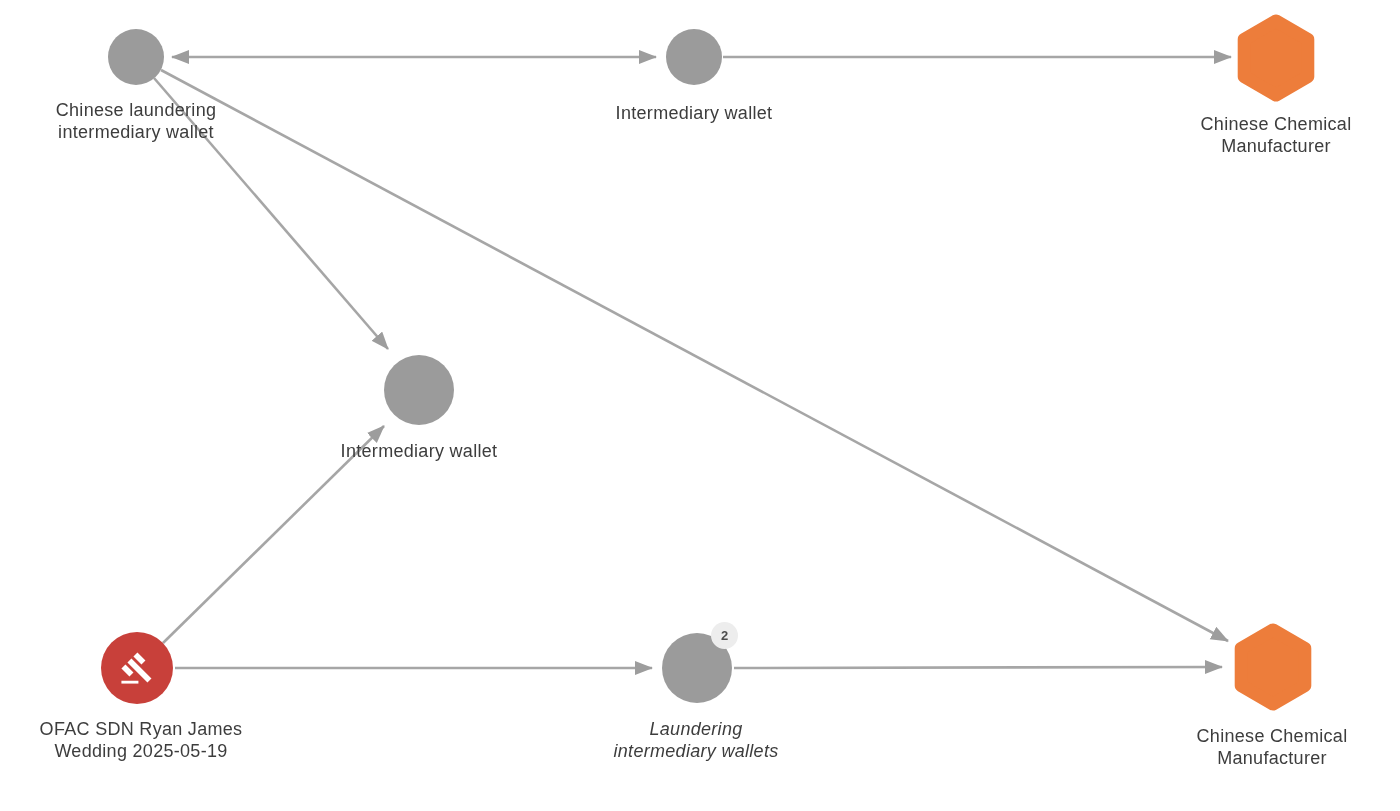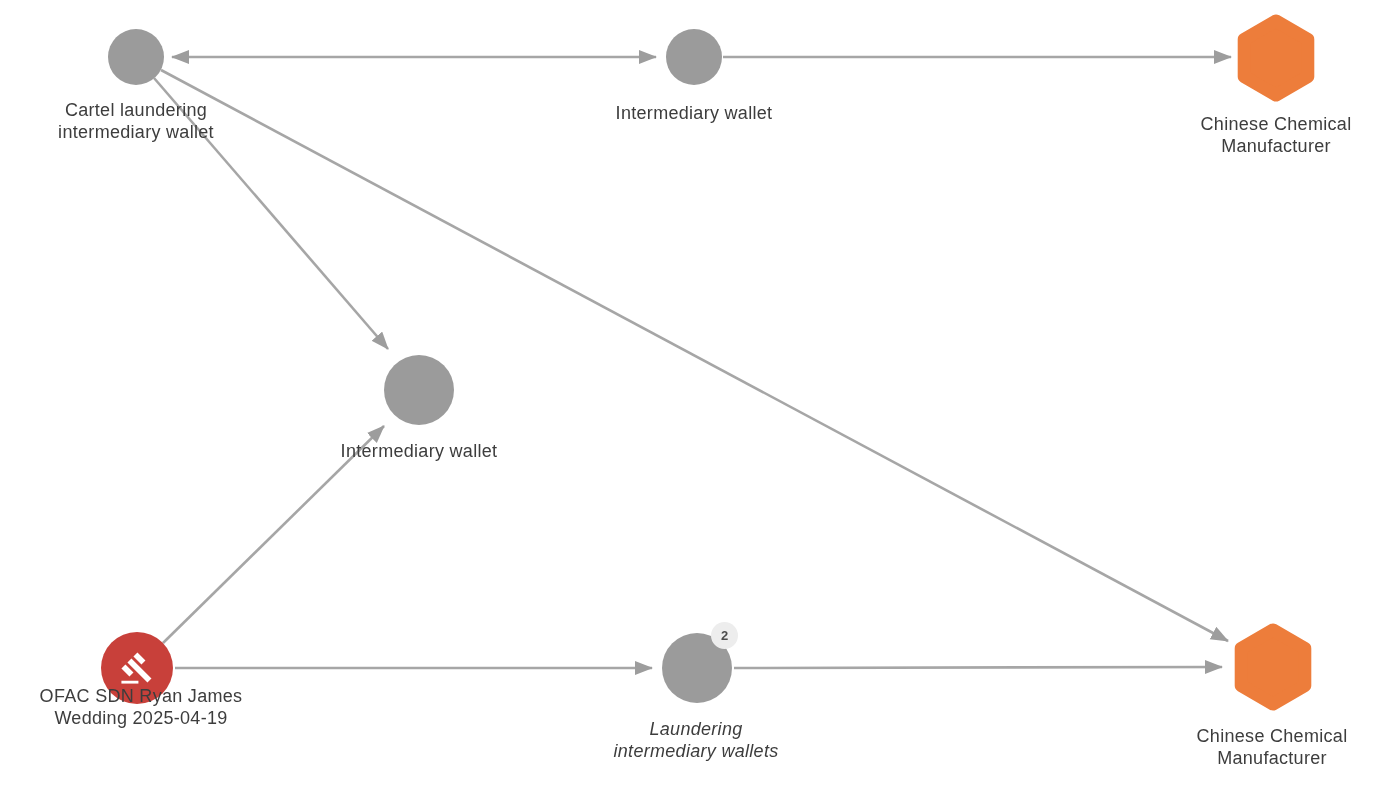--- a/index.html
+++ b/index.html
@@ -113,40 +113,40 @@
   <div class="node circle" style="left:662px; top:633px; width:70px; height:70px;"></div>
   <div class="badge" style="left:711px; top:622px;">2</div>
 
   <div class="node hexagon" style="left:1233px; top:621px; width:80px; height:92px;">
     <svg width="80" height="92" viewBox="0 0 80 92">
       <path d="M40 9 L71.8 27.4 L71.8 64.6 L40 83 L8.2 64.6 L8.2 27.4 Z" fill="#ed7d3b" stroke="#ed7d3b" stroke-width="13" stroke-linejoin="round"></path>
     </svg>
   </div>
 
   <div class="node-label" style="left:136px; top:99px;">
-    <span style="display:block">Cartel laundering</span>
+    <span style="display:block">Chinese laundering</span>
     <span style="display:block">intermediary wallet</span>
   </div>
 
   <div class="node-label" style="left:694px; top:102px;">
     <span style="display:block">Intermediary wallet</span>
   </div>
 
   <div class="node-label" style="left:1276px; top:113px;">
     <span style="display:block">Chinese Chemical</span>
     <span style="display:block">Manufacturer</span>
   </div>
 
   <div class="node-label" style="left:419px; top:440px;">
     <span style="display:block">Intermediary wallet</span>
   </div>
 
-  <div class="node-label" style="left:141px; top:685px;">
+  <div class="node-label" style="left:141px; top:718px;">
     <span style="display:block">OFAC SDN Ryan James</span>
-    <span style="display:block">Wedding 2025-04-19</span>
+    <span style="display:block">Wedding 2025-05-19</span>
   </div>
 
   <div class="node-label" style="left:696px; top:718px;font-style:italic;">
     <span style="display:block">Laundering</span>
     <span style="display:block">intermediary wallets</span>
   </div>
 
   <div class="node-label" style="left:1272px; top:725px;">
     <span style="display:block">Chinese Chemical</span>
     <span style="display:block">Manufacturer</span>

